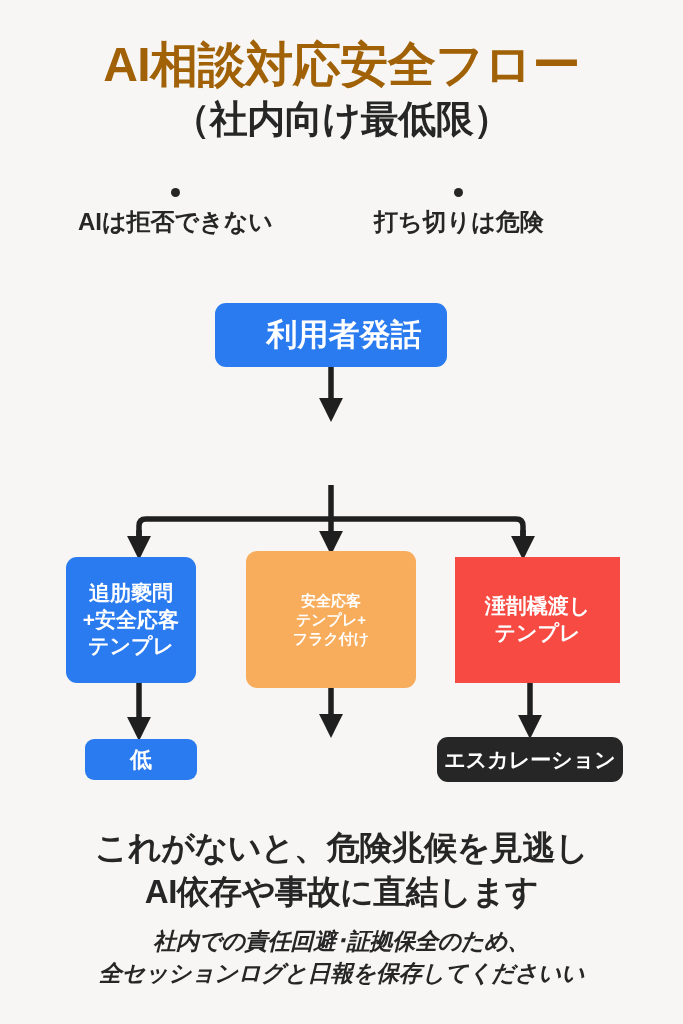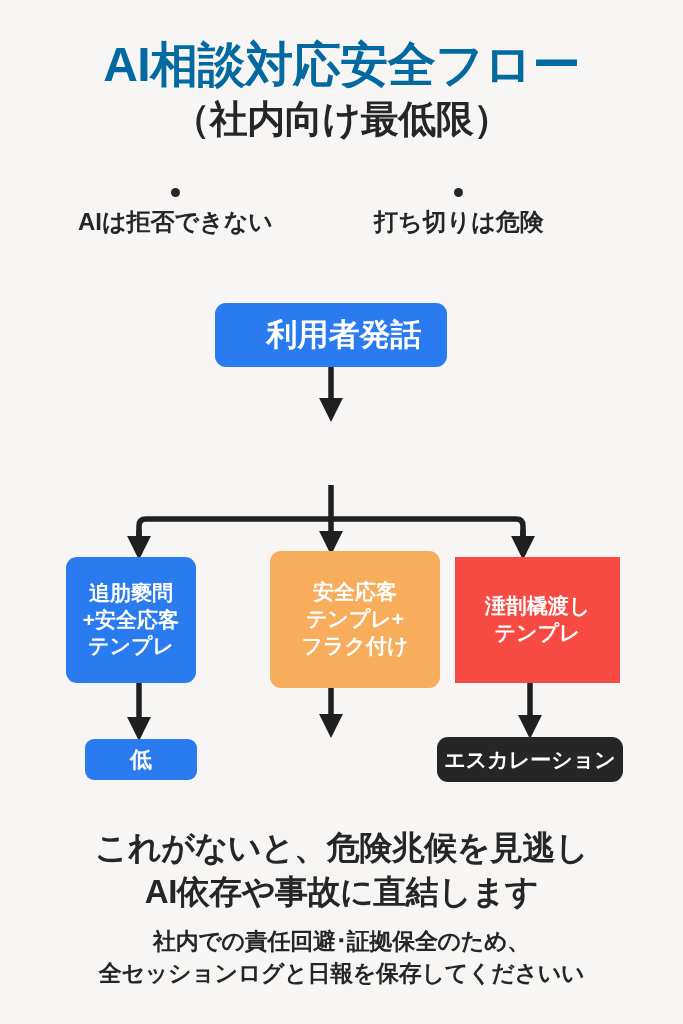--- a/index.html
+++ b/index.html
@@ -12,21 +12,21 @@
     overflow:hidden;
     position:relative;
   }
   .page{position:relative;width:683px;height:1024px;}
 
   
   .title{
     position:absolute;left:0;top:38px;width:683px;
     text-align:center;
     font-size:48px;font-weight:700;letter-spacing:-0.5px;
-    color:#0369a1;line-height:1.12;
+    color:#a16207;line-height:1.12;
     white-space:nowrap;
   }
   .subtitle{
     position:absolute;left:0;top:98px;width:683px;
     text-align:center;
     font-size:38px;font-weight:700;letter-spacing:-0.5px;
     color:#262626;line-height:1.15;
     white-space:nowrap;
   }
 
@@ -61,21 +61,21 @@
   .n-detect{
     left:241px;top:423px;width:183px;height:62px;
     background:#2a7bf0;border-radius:11px;font-size:31px;
   }
   .n-followup{
     left:66px;top:557px;width:130px;height:126px;
     background:#2a7bf0;border-radius:11px;font-size:21px;
   }
   .n-safe{
     left:246px;top:551px;width:170px;height:137px;
-    background:#f8ad5d;border-radius:11px;font-size:21px;margin-left:24px;
+    background:#f8ad5d;border-radius:11px;font-size:15px;
   }
   .n-handoff{
     left:455px;top:557px;width:165px;height:126px;
     background:#f74a42;border-radius:0;font-size:21px;
   }
   .n-low{
     left:85px;top:739px;width:112px;height:41px;
     background:#2a7bf0;border-radius:9px;font-size:22px;
   }
   .n-escalation{
@@ -89,21 +89,21 @@
   
   .lede{
     position:absolute;left:0;top:826px;width:683px;
     text-align:center;color:#262626;
     font-size:33px;font-weight:700;line-height:1.33;letter-spacing:-0.5px;
   }
   .lede span{display:block;white-space:nowrap;}
   .note{
     position:absolute;left:0;top:925px;width:683px;
     text-align:center;color:#262626;
-    font-size:23px;font-weight:700;line-height:1.40;letter-spacing:-0.3px;
+    font-size:23px;font-weight:700;line-height:1.40;letter-spacing:-0.3px;font-style:italic;
   }
   .note span{display:block;white-space:nowrap;}
 </style>
 </head>
 <body>
 
 <div class="page">
 
   <div class="title">AI相談対応安全フロー</div>
   <div class="subtitle">（社内向け最低限）</div>

